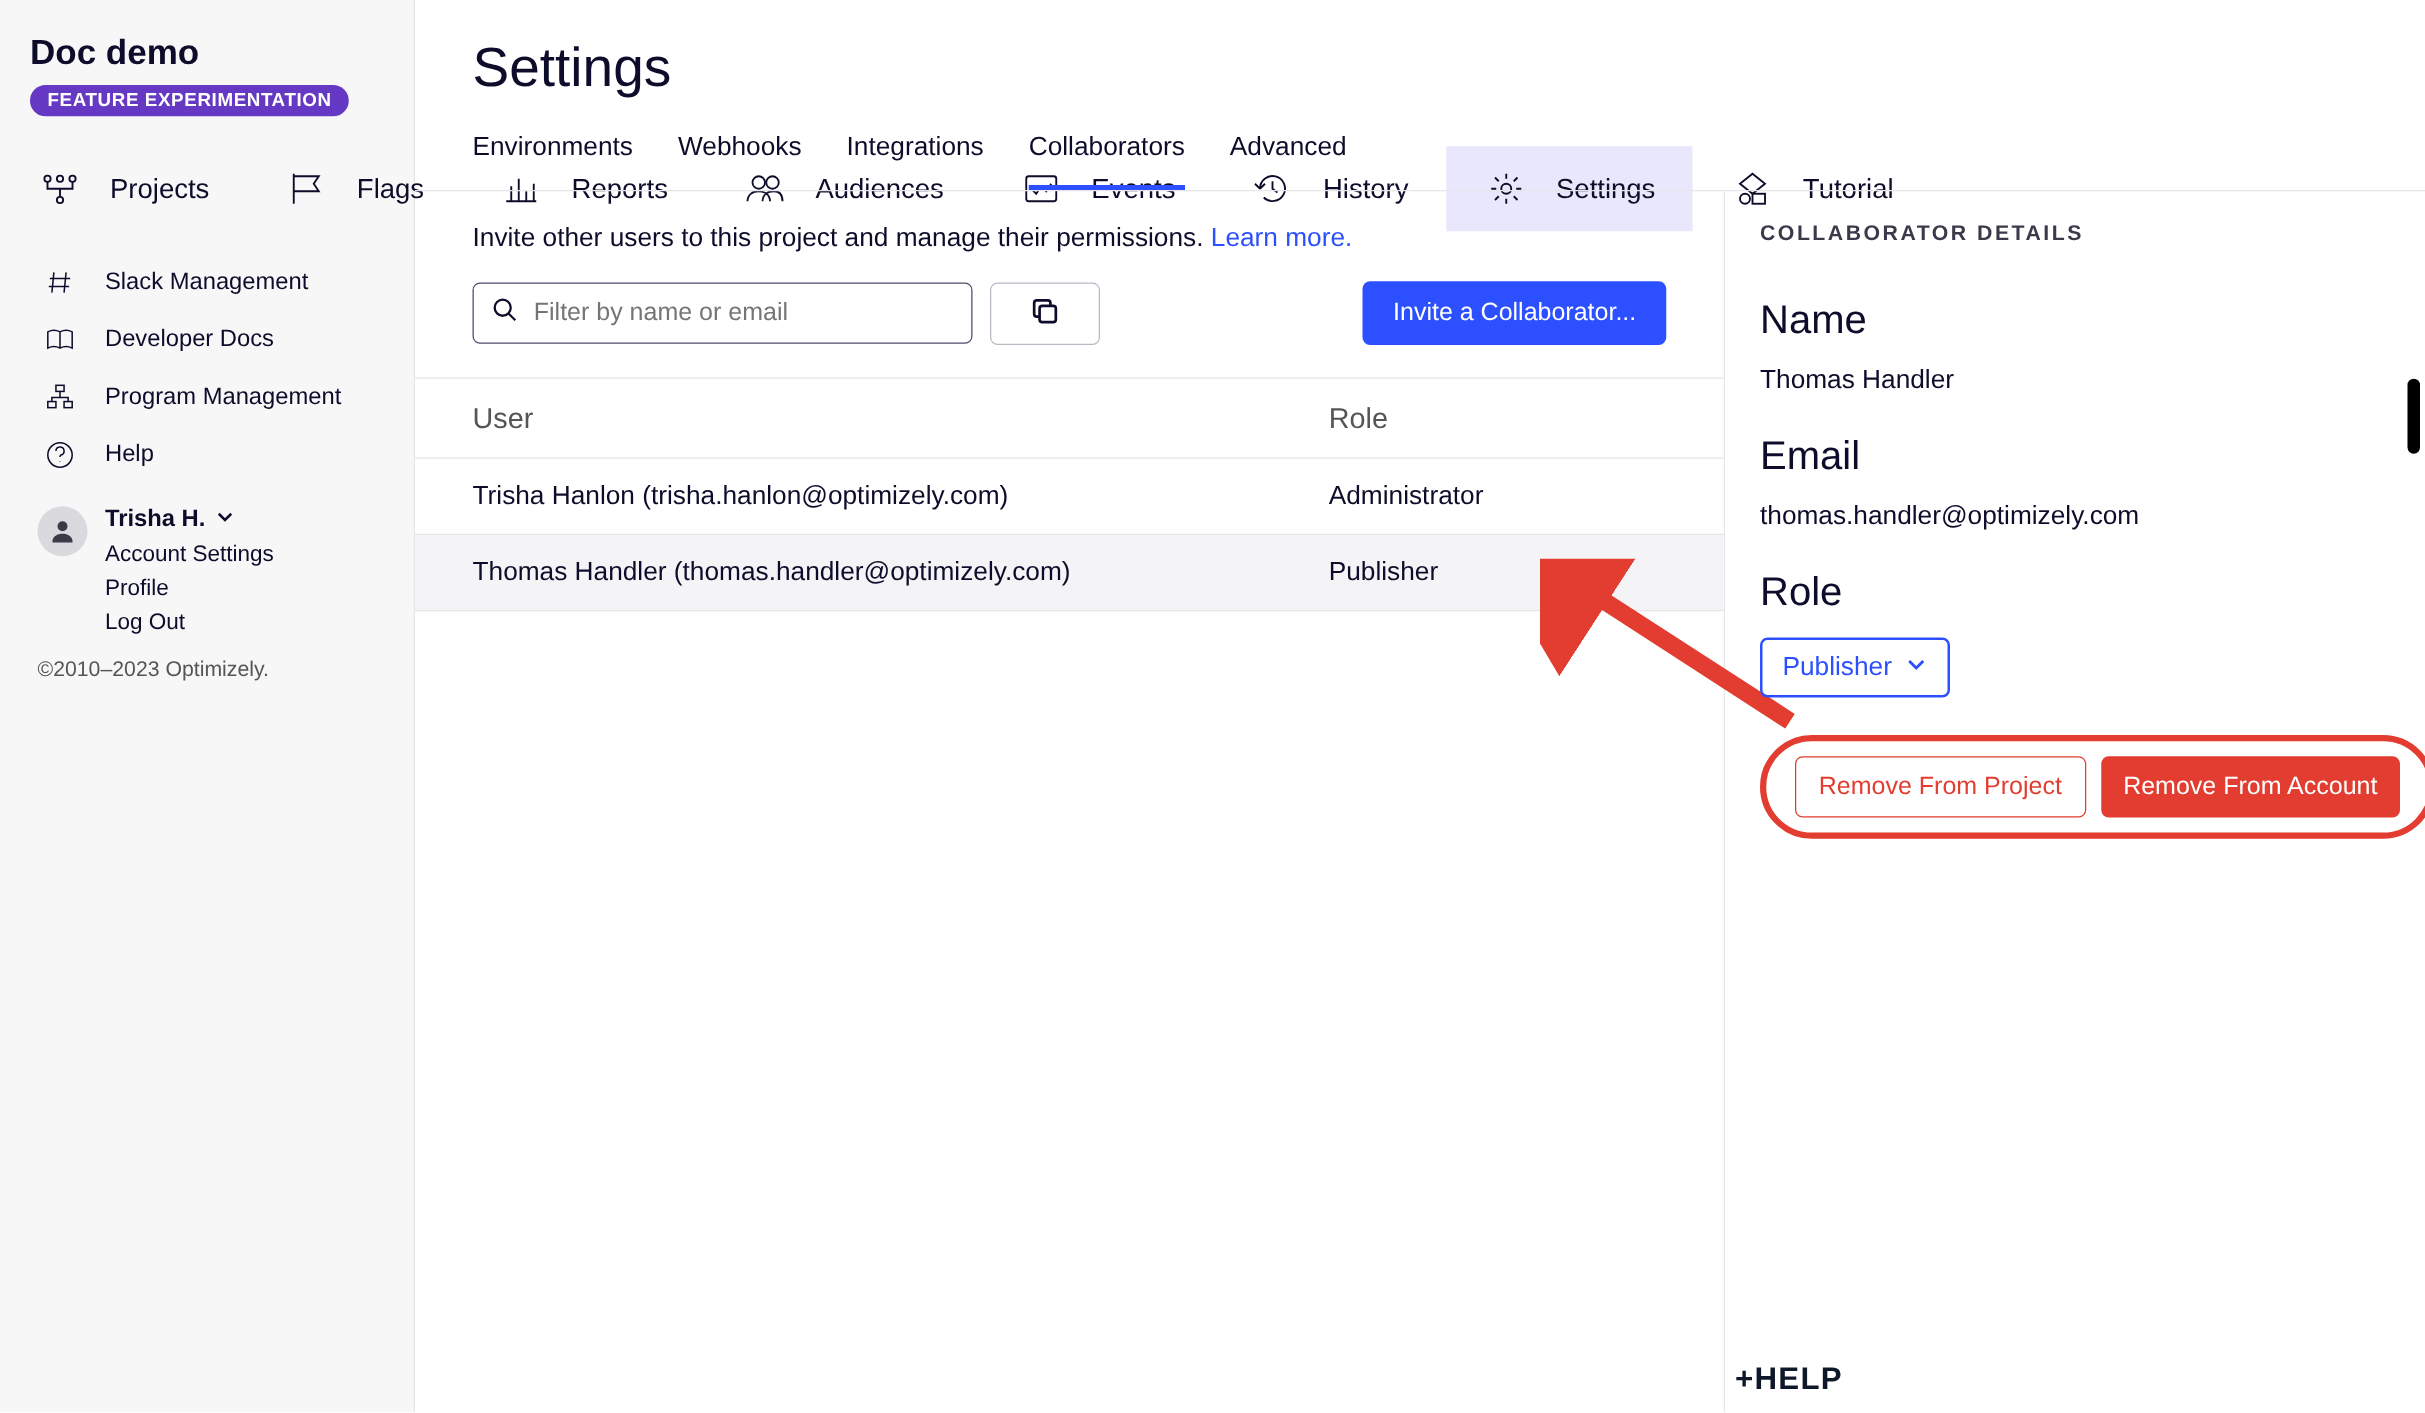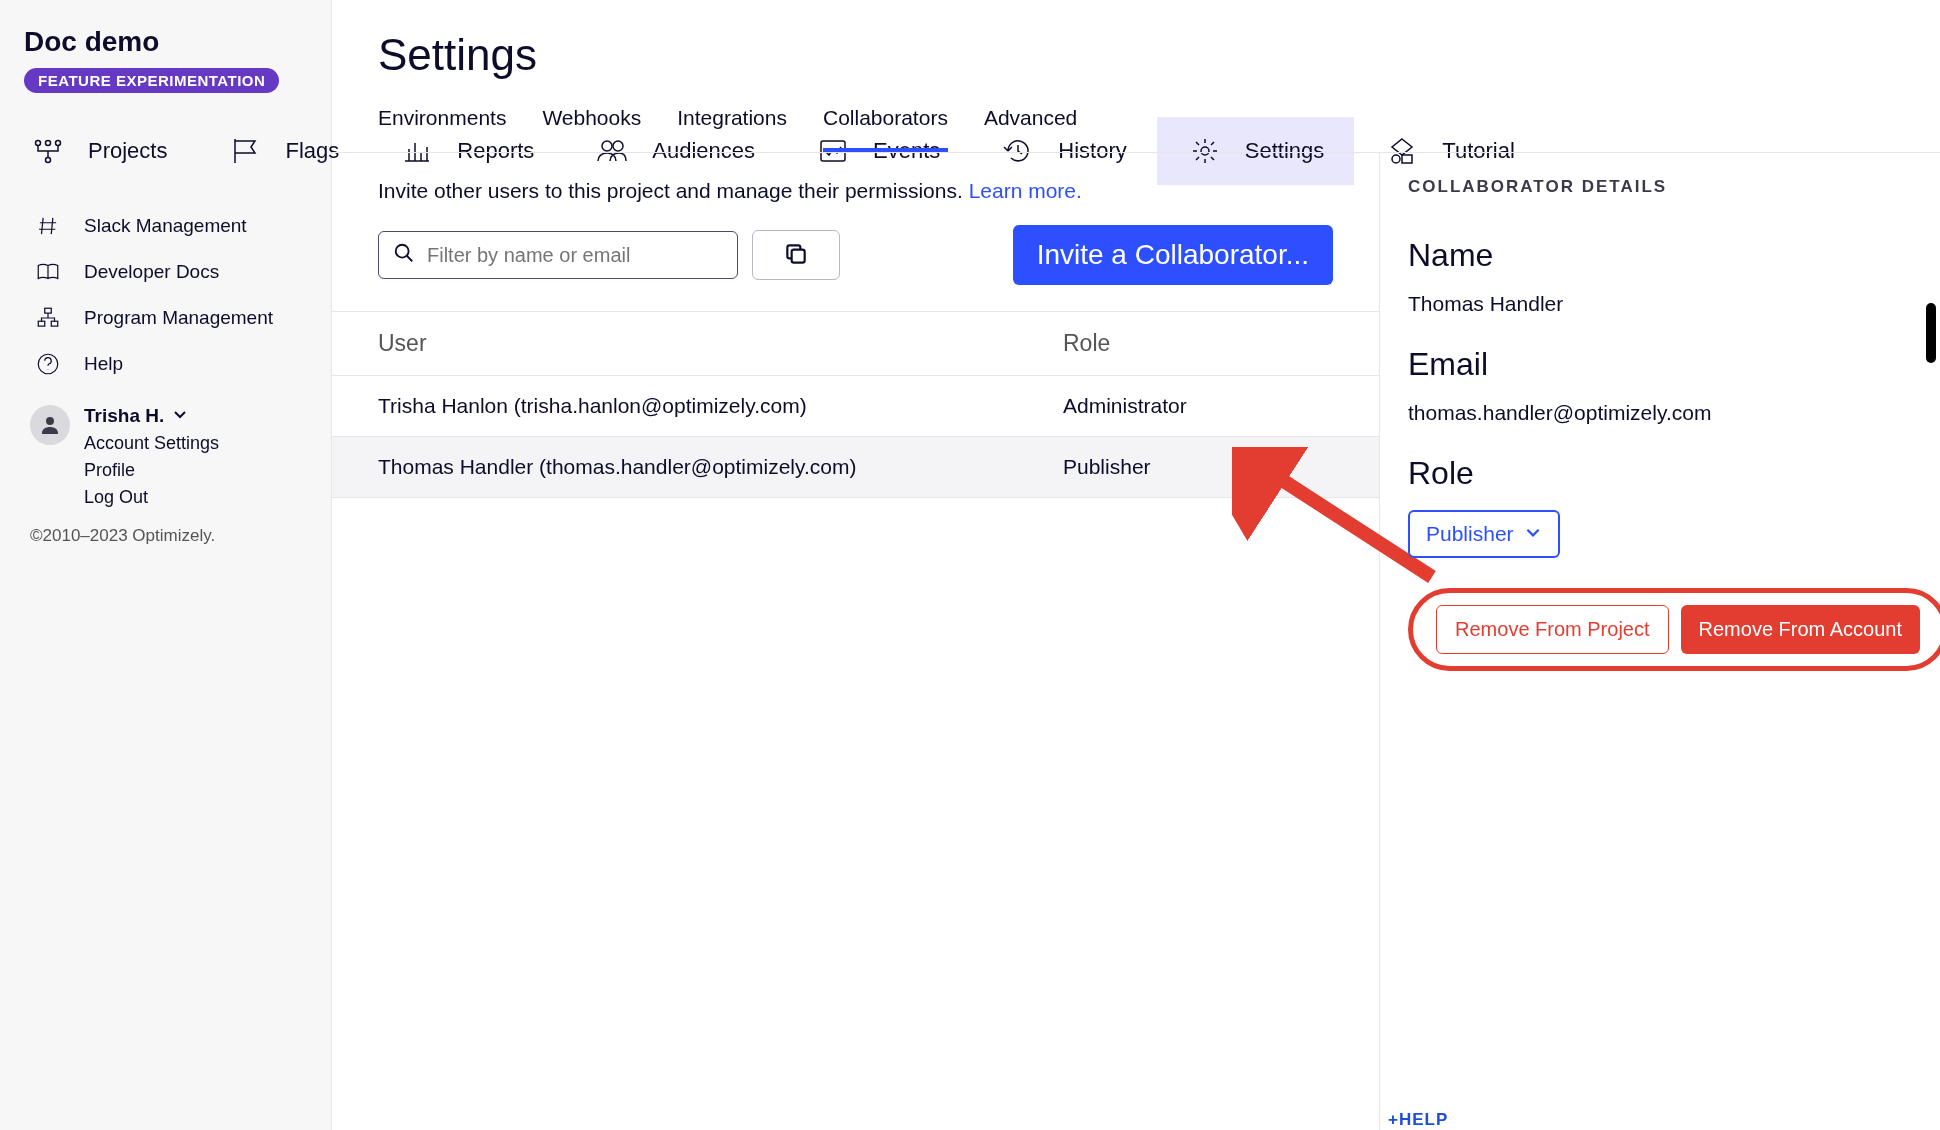--- a/index.html
+++ b/index.html
@@ -148,21 +148,21 @@
     align-items: center;
     margin-bottom: 26px;
   }
   .search {
     display: flex;
     align-items: center;
     gap: 12px;
     border: 1.5px solid #4a4a6a;
     border-radius: 6px;
     padding: 10px 14px;
-    width: 360px;
+    width: 400px;
   }
   .search input {
     border: none;
     outline: none;
     font-size: 20px;
     width: 100%;
     background: transparent;
   }
   .copy-btn {
     width: 88px; height: 50px;
@@ -171,21 +171,21 @@
     background: #fff;
     display: flex; align-items: center; justify-content: center;
     cursor: pointer;
   }
   .spacer { flex: 1; }
   .invite-btn {
     background: #2c50ff;
     color: #fff;
     border: none;
     border-radius: 6px;
-    font-size: 28px;
+    font-size: 20px;
     padding: 14px 24px;
     cursor: pointer;
   }
   .table {
     display: flex;
     flex-direction: column;
     margin-left: -46px;
     margin-right: -46px;
   }
   .thead, .trow {
@@ -269,25 +269,25 @@
     border: none;
     color: #fff;
     background: #e23d30;
     border-radius: 6px;
     padding: 12px 18px;
     font-size: 20px;
     cursor: pointer;
   }
   .help-link {
     position: absolute;
-    bottom: 0;
+    bottom: 12px;
     left: 8px;
-    font-size: 17px;
+    font-size: 25px;
     font-weight: 700;
-    color: #1d4ed8;
+    color: #0f172a;
     letter-spacing: 1px;
     cursor: pointer;
   }
   .scroll-indicator {
     position: absolute;
     right: 4px;
     top: 150px;
     width: 10px;
     height: 60px;
     background: #000;

